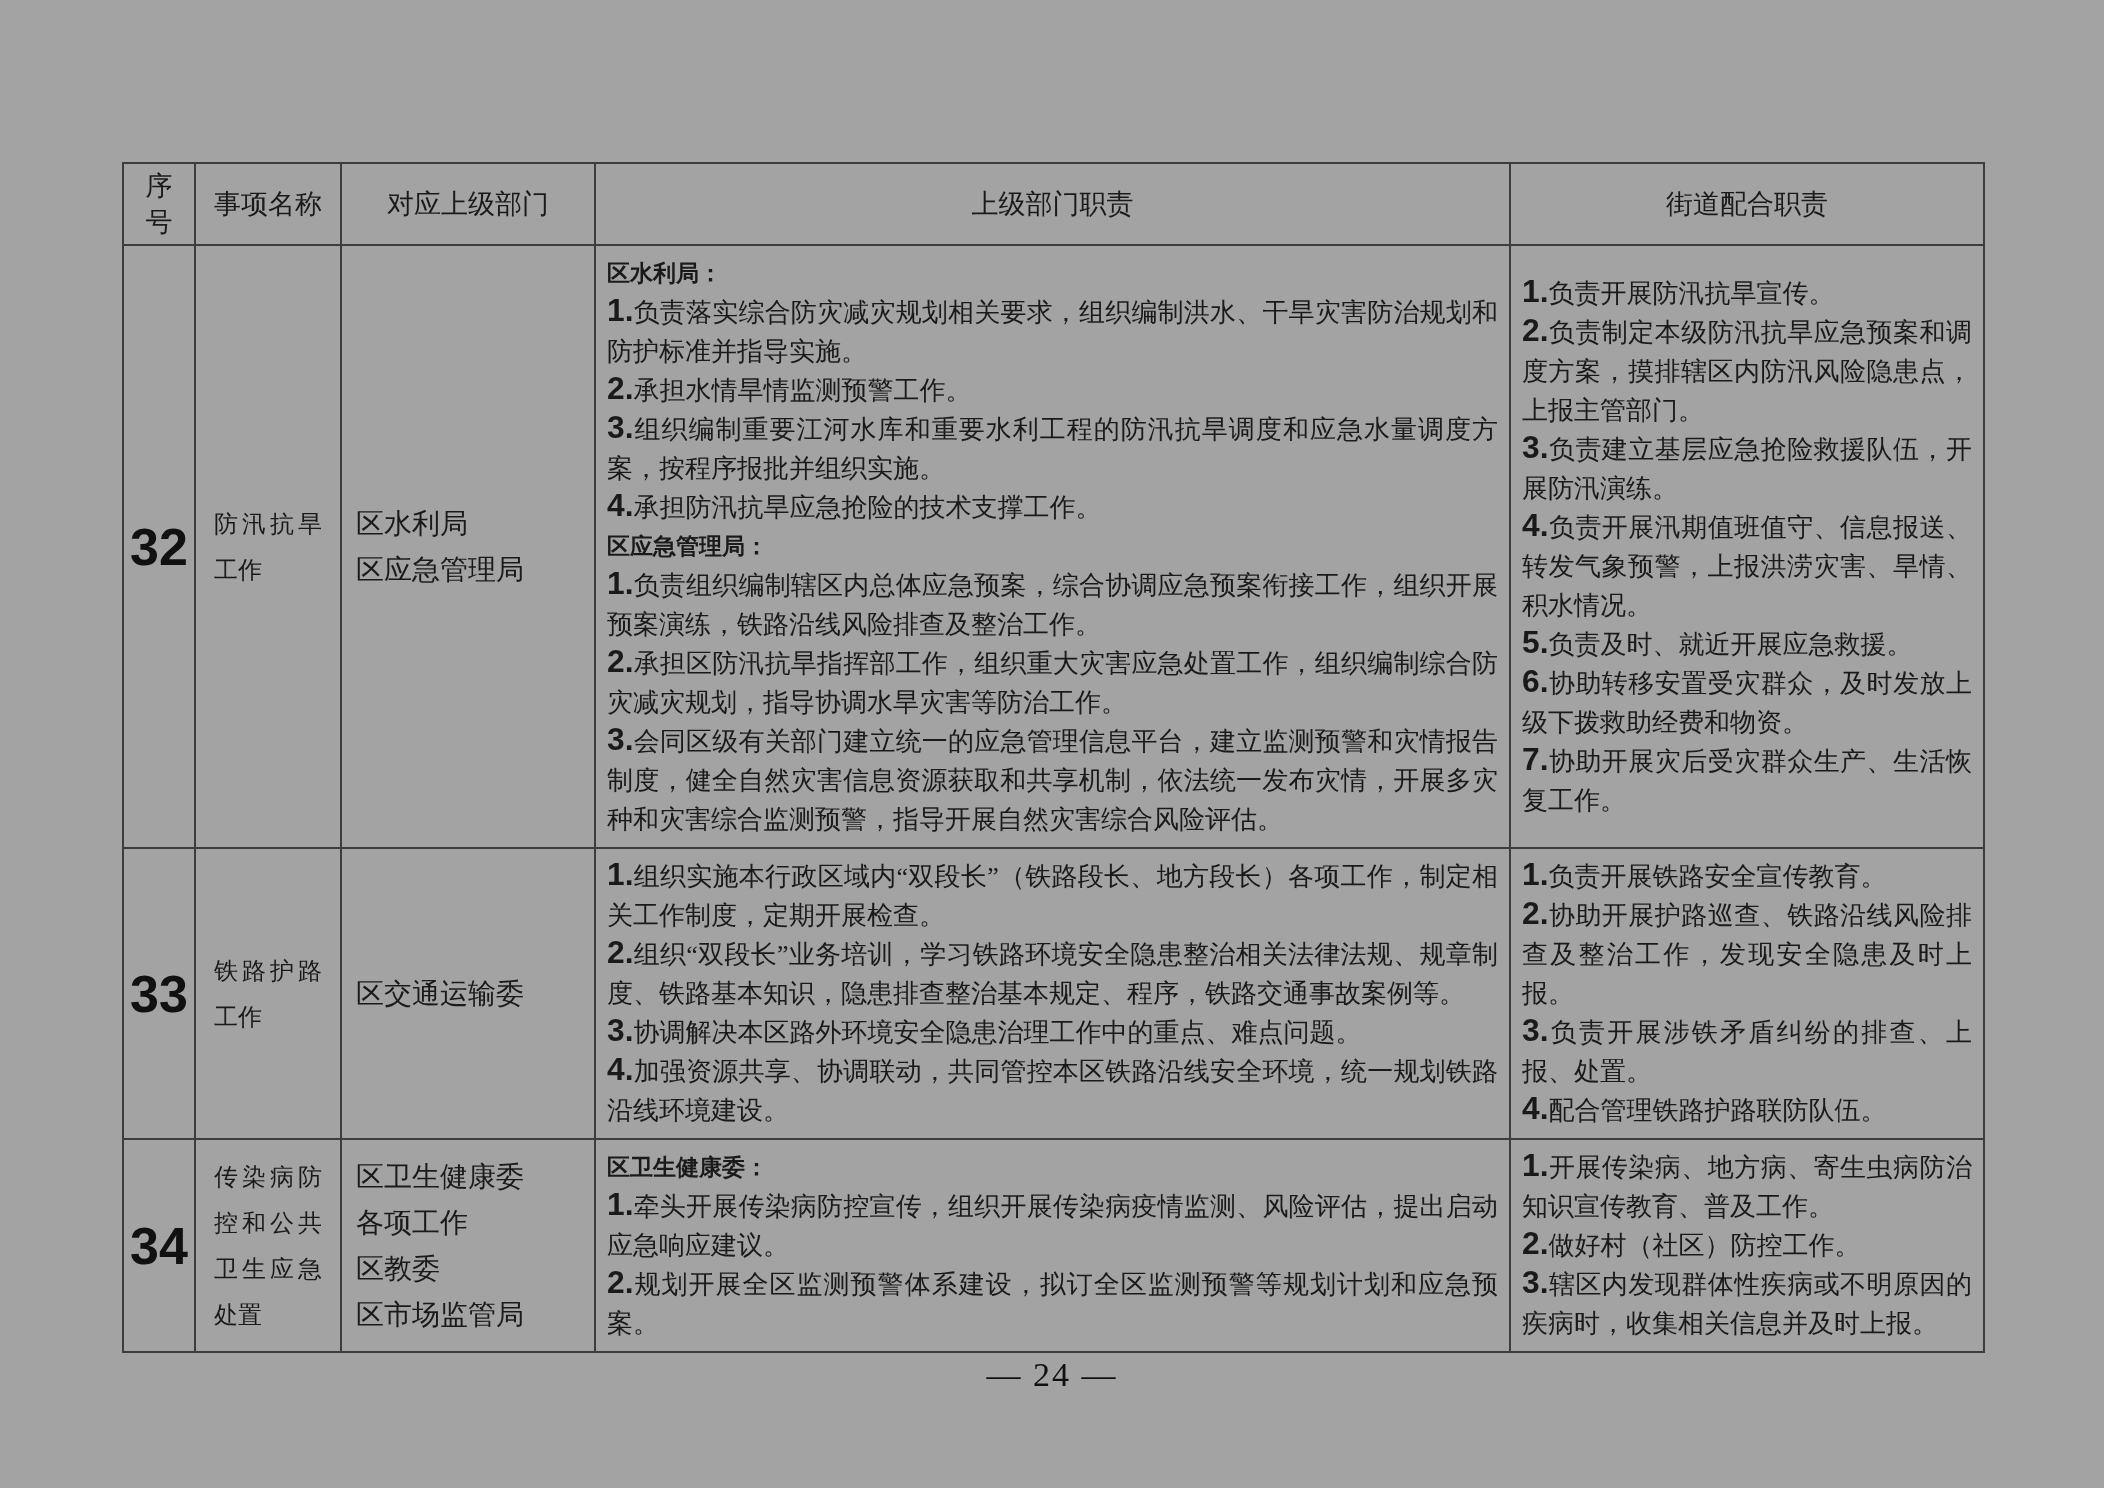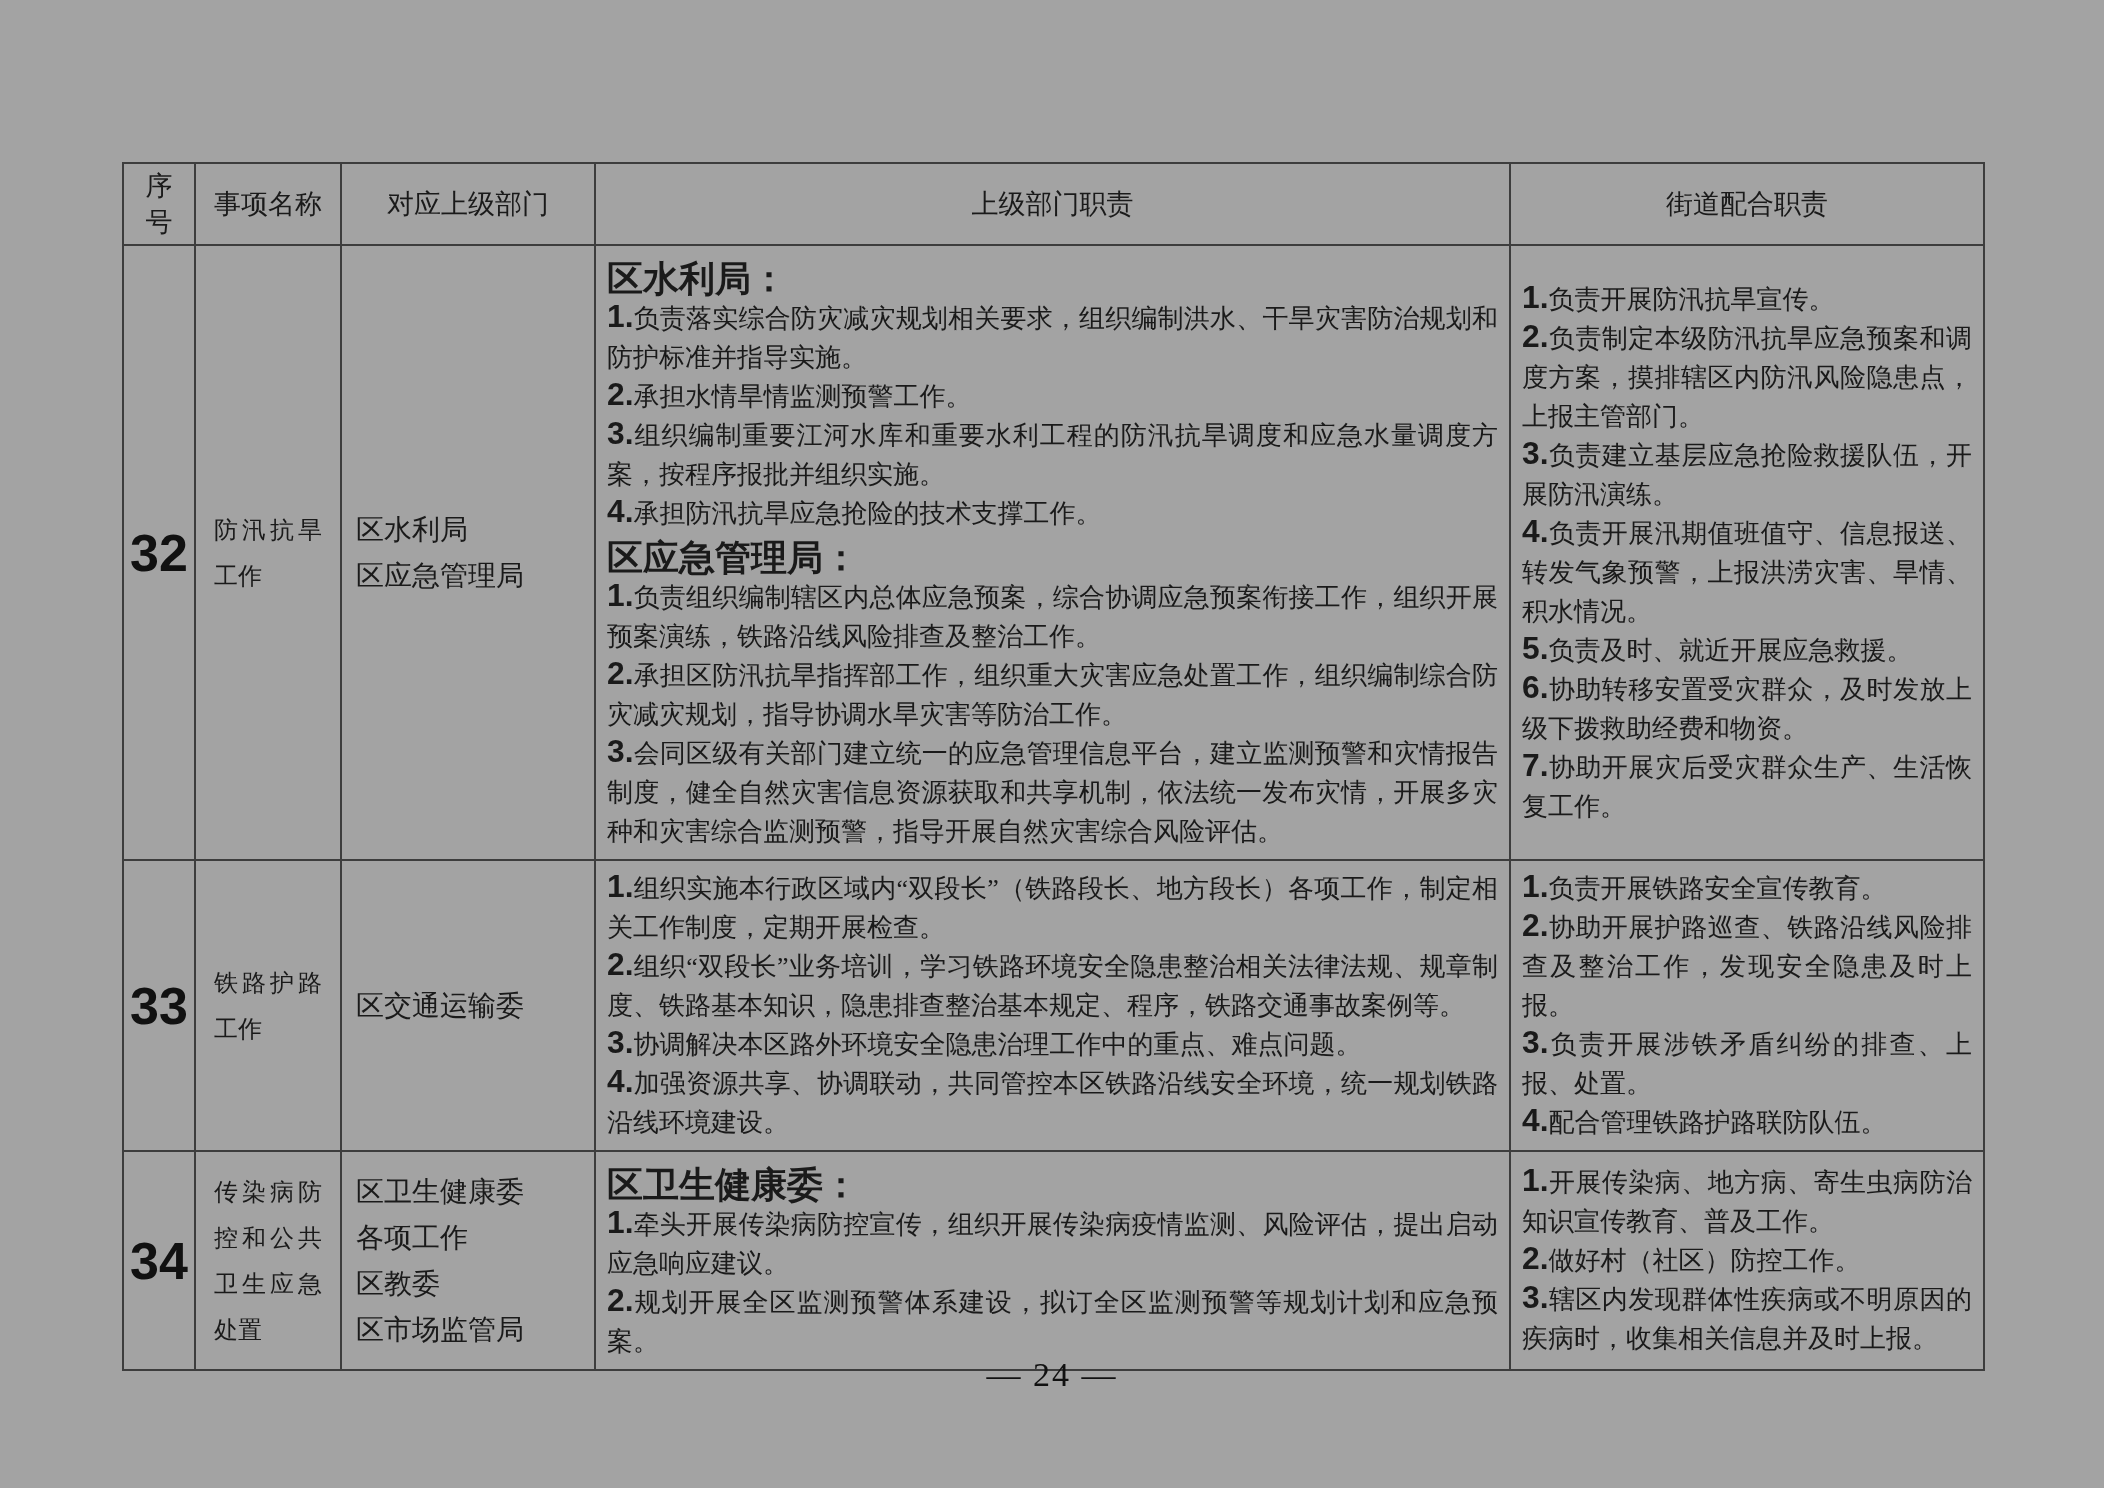--- a/index.html
+++ b/index.html
@@ -53,22 +53,21 @@
     text-align:left;
   }
   .cell-duties {
     font-size:26px;
     line-height:39px;
     padding:8px 11px;
     text-align:justify;
   }
   .duty-heading {
     font-weight:bold;
-    font-size:36px;
-    margin-top:6px;
+    font-size:23px;
   }
   .duty-num {
     font-family:"Liberation Sans", sans-serif;
     font-weight:bold;
     font-size:1.22em;
     line-height:1;
   }
   .page-footer {
     position:absolute;
     left:0; right:0;

